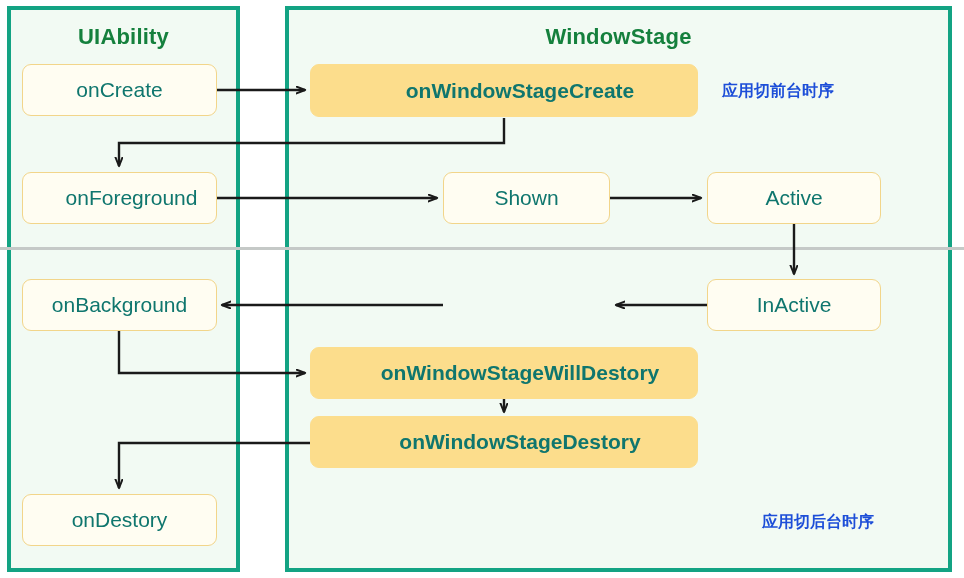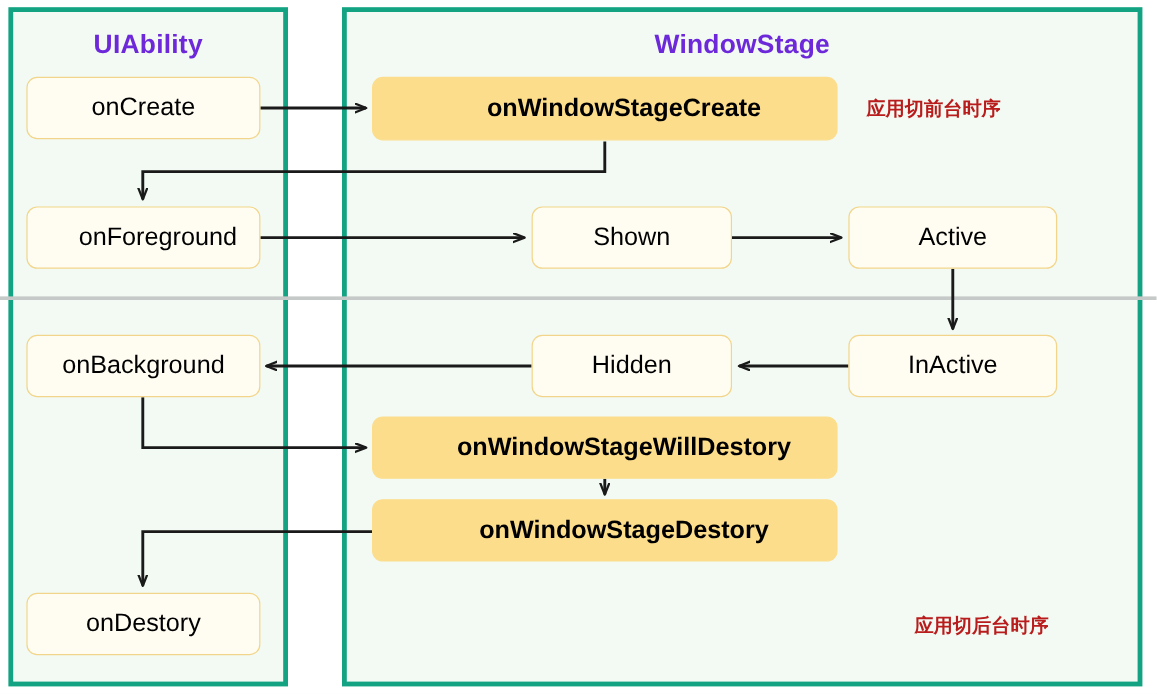--- a/index.html
+++ b/index.html
@@ -36,60 +36,60 @@
     height: 566px;
   }
   .panel-title {
     position: absolute;
     top: 14px;
     left: 0;
     width: 100%;
     text-align: center;
     font-size: 22px;
     font-weight: bold;
-    color: #6d28d9;
+    color: #15803d;
     letter-spacing: 0.2px;
   }
   .divider {
     position: absolute;
     left: 0;
     top: 247px;
     width: 964px;
     height: 3px;
     background: #c5c9c7;
     z-index: 5;
   }
   .node {
     position: absolute;
     box-sizing: border-box;
     display: flex;
     align-items: center;
     justify-content: center;
     border-radius: 9px;
     font-size: 21px;
-    color: #000000;
+    color: #0f766e;
     z-index: 8;
     text-align: center;
     line-height: 1.1;
   }
   .node.plain {
     background: #fffdf2;
     border: 1.6px solid #f2d58a;
   }
   .node.highlight {
     background: #fcdd8c;
     border: 1.6px solid #fcdd8c;
     font-weight: bold;
     padding-left: 32px;
   }
   .cjk-label {
     position: absolute;
     font-size: 16px;
     font-weight: bold;
-    color: #b91c1c;
+    color: #1d4ed8;
     z-index: 8;
     white-space: nowrap;
     font-family: "DejaVu Sans", "Liberation Sans", sans-serif;
   }
   #watermark {
     position: absolute;
     right: 18px;
     bottom: 8px;
     font-size: 15px;
     color: #c9c9c9;
@@ -177,23 +177,20 @@
   </div>
 
   <div class="node plain" style="left:707px; top:172px; width:174px; height:52px;">
     <span>Active</span>
   </div>
 
   <div class="node plain" style="left:707px; top:279px; width:174px; height:52px;">
     <span>InActive</span>
   </div>
 
-  <div class="node plain" style="left:443px; top:279px; width:167px; height:52px;">
-    <span>Hidden</span>
-  </div>
 
   <div class="node highlight" style="left:310px; top:347px; width:388px; height:52px;">
     <span>onWindowStageWillDestory</span>
   </div>
 
   <div class="node highlight" style="left:310px; top:416px; width:388px; height:52px;">
     <span>onWindowStageDestory</span>
   </div>
 
   <div class="cjk-label" style="left:722px; top:81px;">应用切前台时序</div>

